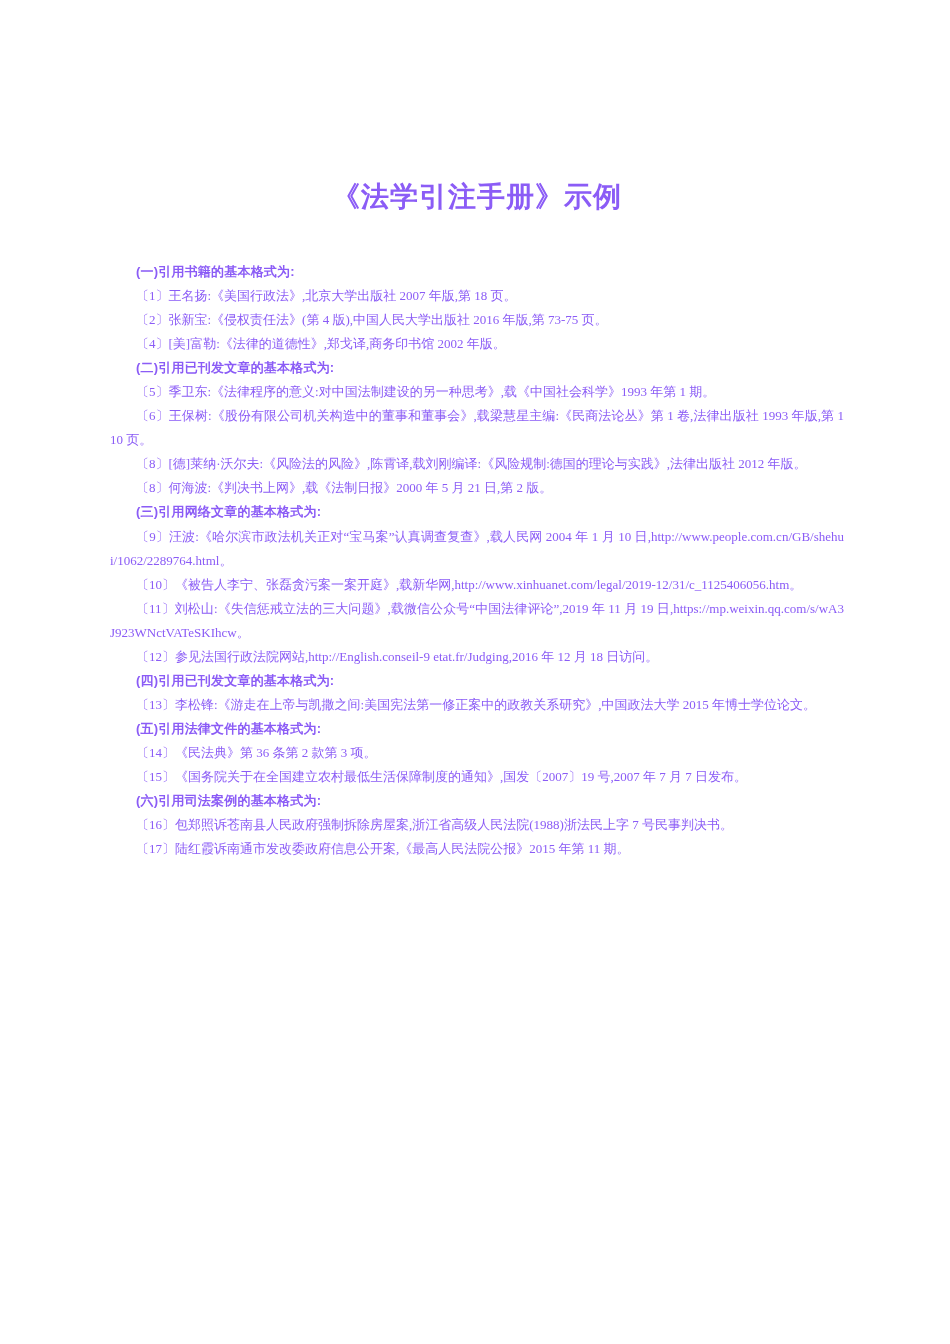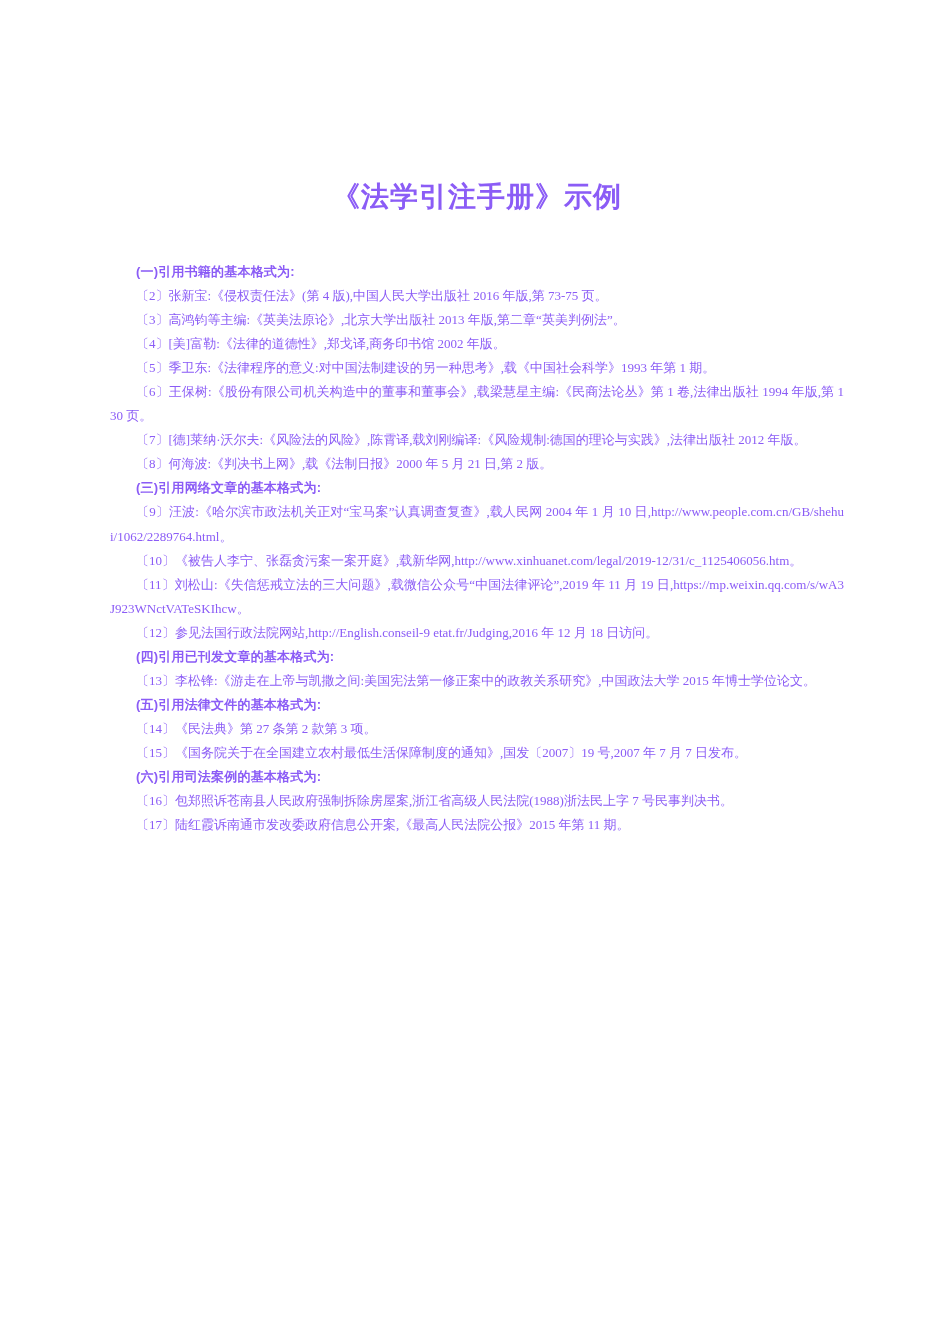--- a/index.html
+++ b/index.html
@@ -42,40 +42,41 @@
 </style>
 </head>
 <body>
 
 <div class="page">
   <h1 class="doc-title">《法学引注手册》示例</h1>
 
   <div class="body-text">
 
     <p class="section-heading">(一)引用书籍的基本格式为:</p>
+    <p>〔1〕王名扬:《美国行政法》,北京大学出版社 2007 年版,第 18 页。</p>
     <p>〔2〕张新宝:《侵权责任法》(第 4 版),中国人民大学出版社 2016 年版,第 73-75 页。</p>
-    <p>〔3〕高鸿钧等主编:《英美法原论》,北京大学出版社 2013 年版,第二章“英美判例法”。</p>
     <p>〔4〕[美]富勒:《法律的道德性》,郑戈译,商务印书馆 2002 年版。</p>
 
+    <p class="section-heading">(二)引用已刊发文章的基本格式为:</p>
     <p>〔5〕季卫东:《法律程序的意义:对中国法制建设的另一种思考》,载《中国社会科学》1993 年第 1 期。</p>
-    <p>〔6〕王保树:《股份有限公司机关构造中的董事和董事会》,载梁慧星主编:《民商法论丛》第 1 卷,法律出版社 1994 年版,第 130 页。</p>
-    <p>〔7〕[德]莱纳·沃尔夫:《风险法的风险》,陈霄译,载刘刚编译:《风险规制:德国的理论与实践》,法律出版社 2012 年版。</p>
+    <p>〔6〕王保树:《股份有限公司机关构造中的董事和董事会》,载梁慧星主编:《民商法论丛》第 1 卷,法律出版社 1993 年版,第 110 页。</p>
+    <p>〔8〕[德]莱纳·沃尔夫:《风险法的风险》,陈霄译,载刘刚编译:《风险规制:德国的理论与实践》,法律出版社 2012 年版。</p>
     <p>〔8〕何海波:《判决书上网》,载《法制日报》2000 年 5 月 21 日,第 2 版。</p>
 
     <p class="section-heading">(三)引用网络文章的基本格式为:</p>
     <p>〔9〕汪波:《哈尔滨市政法机关正对“宝马案”认真调查复查》,载人民网 2004 年 1 月 10 日,http://www.people.com.cn/GB/shehui/1062/2289764.html。</p>
     <p>〔10〕《被告人李宁、张磊贪污案一案开庭》,载新华网,http://www.xinhuanet.com/legal/2019-12/31/c_1125406056.htm。</p>
     <p>〔11〕刘松山:《失信惩戒立法的三大问题》,载微信公众号“中国法律评论”,2019 年 11 月 19 日,https://mp.weixin.qq.com/s/wA3J923WNctVATeSKIhcw。</p>
     <p>〔12〕参见法国行政法院网站,http://English.conseil-9 etat.fr/Judging,2016 年 12 月 18 日访问。</p>
 
     <p class="section-heading">(四)引用已刊发文章的基本格式为:</p>
     <p>〔13〕李松锋:《游走在上帝与凯撒之间:美国宪法第一修正案中的政教关系研究》,中国政法大学 2015 年博士学位论文。</p>
 
     <p class="section-heading">(五)引用法律文件的基本格式为:</p>
-    <p>〔14〕《民法典》第 27 条第 2 款第 3 项。</p>
+    <p>〔14〕《民法典》第 36 条第 2 款第 3 项。</p>
     <p>〔15〕《国务院关于在全国建立农村最低生活保障制度的通知》,国发〔2007〕19 号,2007 年 7 月 7 日发布。</p>
 
     <p class="section-heading">(六)引用司法案例的基本格式为:</p>
     <p>〔16〕包郑照诉苍南县人民政府强制拆除房屋案,浙江省高级人民法院(1988)浙法民上字 7 号民事判决书。</p>
     <p>〔17〕陆红霞诉南通市发改委政府信息公开案,《最高人民法院公报》2015 年第 11 期。</p>
 
   </div>
 </div>
 
 </body></html>

